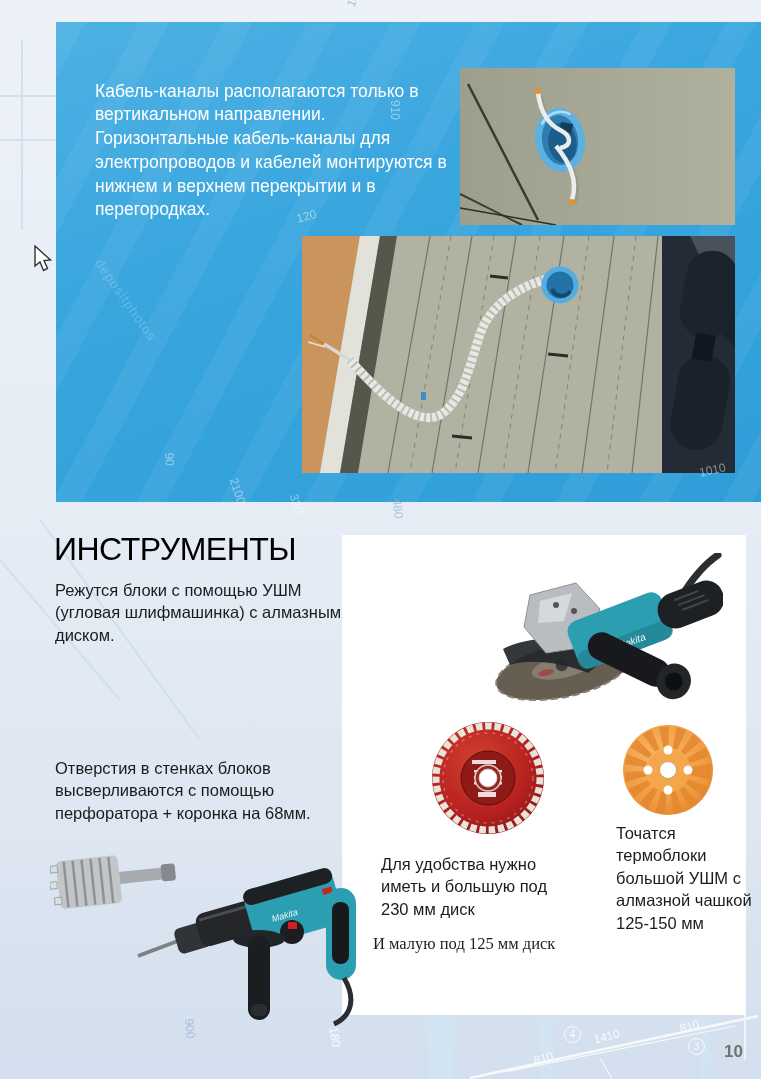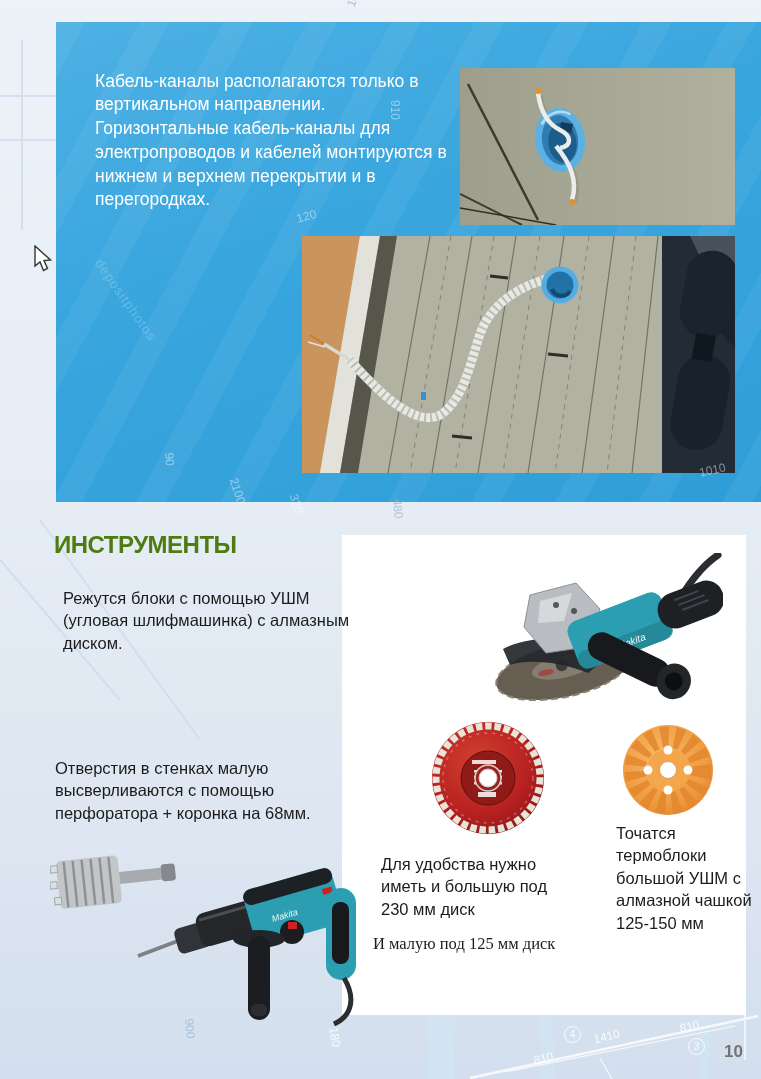--- a/index.html
+++ b/index.html
@@ -12,31 +12,31 @@
   
   .intro-panel{
     left:56px;top:22px;width:705px;height:480px;
     background:linear-gradient(160deg,#4db1e4 0%,#39a6de 40%,#2f9ed8 100%);
   }
   .intro-panel::before{
     content:"";position:absolute;inset:0;
     background:repeating-linear-gradient(118deg,rgba(255,255,255,.05) 0 26px,rgba(255,255,255,0) 26px 74px);
   }
   .intro-text{
-    position:absolute;left:39px;top:30px;width:356px;
+    position:absolute;left:39px;top:40px;width:356px;
     color:#ffffff;font-size:17.5px;line-height:1.36;
   }
   
   .photo{display:block;}
   
   .white-box{left:342px;top:535px;width:404px;height:480px;background:#ffffff;}
   
   .h1{
     left:54px;top:531px;width:310px;
-    font-size:24px;font-weight:bold;letter-spacing:-.5px;color:#4d7c0f;
+    font-size:32px;font-weight:normal;letter-spacing:-.5px;color:#000000;
   }
   .body-text{font-size:16.5px;line-height:1.36;color:#1c1c1c;}
   .p-cut{left:55px;top:579px;width:300px;}
   .p-holes{left:55px;top:757px;width:315px;}
   .p-disc-large{left:373px;top:845px;width:198px;}
   .p-disc-small{left:373px;top:933px;white-space:nowrap;font-family:Liberation Serif, serif;}
   .p-cup{left:616px;top:822px;width:140px;}
   .page-num{right:18px;top:1042px;font-size:17px;font-weight:bold;color:#737373;}
   
   .decor-label{position:absolute;font-size:12px;pointer-events:none;transform-origin:0 0;}
@@ -173,23 +173,23 @@
 </svg>
 
 <svg class="abs" style="left:33px;top:245px" width="22" height="28" viewBox="0 0 22 28">
   <path d="M2,1 L2,21 L7,17 L10.5,25.5 L14.5,23.5 L11,15.5 L17.5,15 Z" fill="#ffffff" stroke="#333" stroke-width="1.4"></path>
 </svg>
 
 <div class="abs white-box"></div>
 
 <h1 class="abs h1" style="margin:0">ИНСТРУМЕНТЫ</h1>
 
-<p class="abs body-text p-cut" style="margin:8px">Режутся блоки с помощью УШМ (угловая шлифмашинка) с алмазным диском.</p>
-
-<p class="abs body-text p-holes" style="margin:0">Отверстия в стенках малую высверливаются с помощью перфоратора + коронка на 68мм.</p>
+<p class="abs body-text p-cut" style="margin:0">Режутся блоки с помощью УШМ (угловая шлифмашинка) с алмазным диском.</p>
+
+<p class="abs body-text p-holes" style="margin:0">Отверстия в стенках блоков высверливаются с помощью перфоратора + коронка на 68мм.</p>
 
 <p class="abs body-text p-disc-large" style="margin:8px">Для удобства нужно иметь и большую под 230 мм диск</p>
 
 <p class="abs body-text p-disc-small" style="margin:0">И малую под 125 мм диск</p>
 
 <p class="abs body-text p-cup" style="margin:0">Точатся термоблоки большой УШМ с алмазной чашкой 125-150 мм</p>
 
 <svg class="abs photo" style="left:468px;top:553px" width="255" height="152" viewBox="0 0 255 152">
 
   <path d="M213,44 C224,26 235,12 250,2" stroke="#2a2e33" stroke-width="7" fill="none" stroke-linecap="round"></path>

